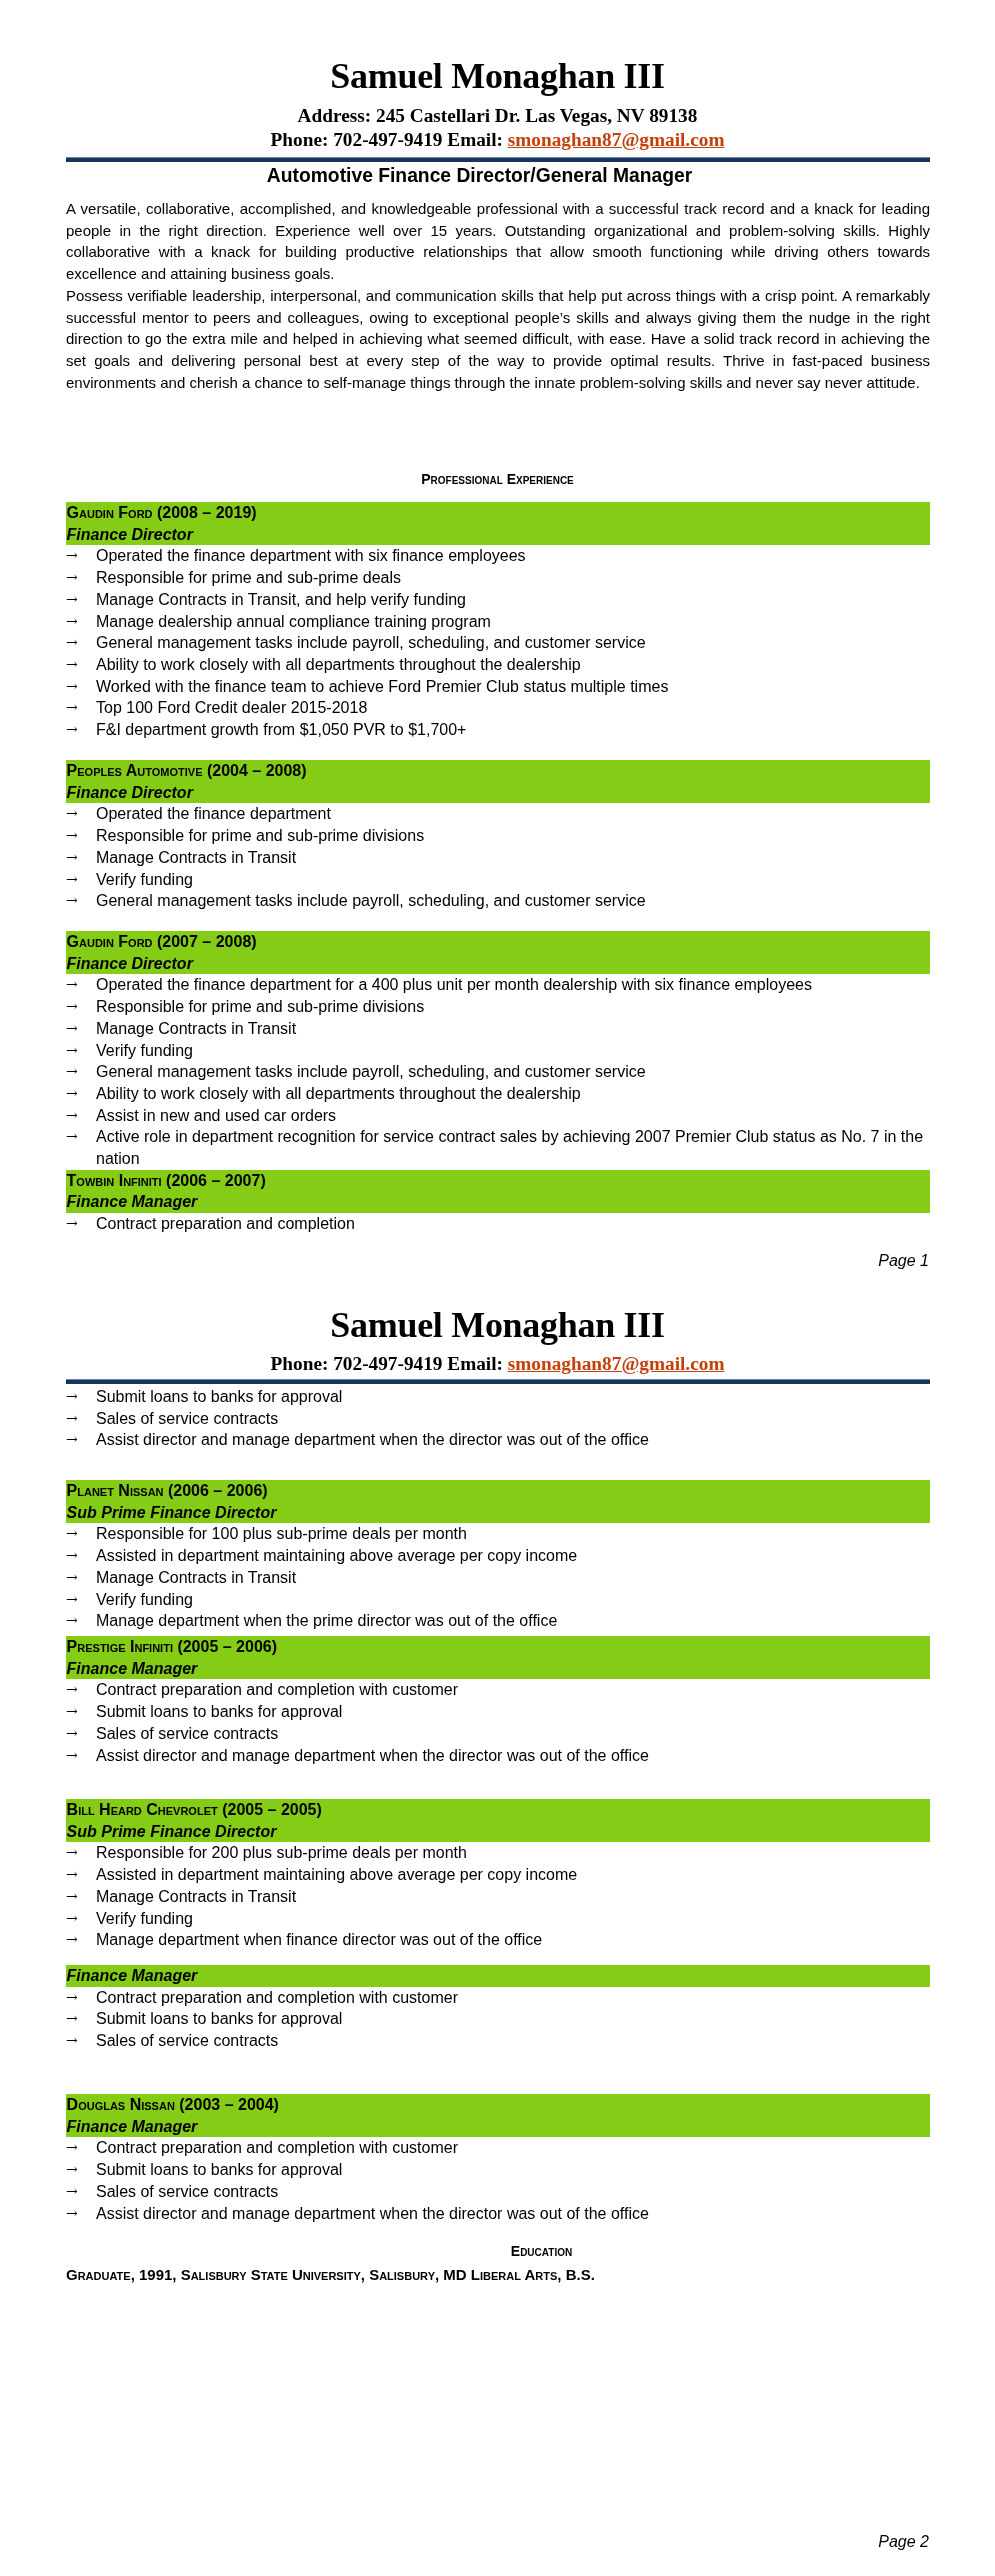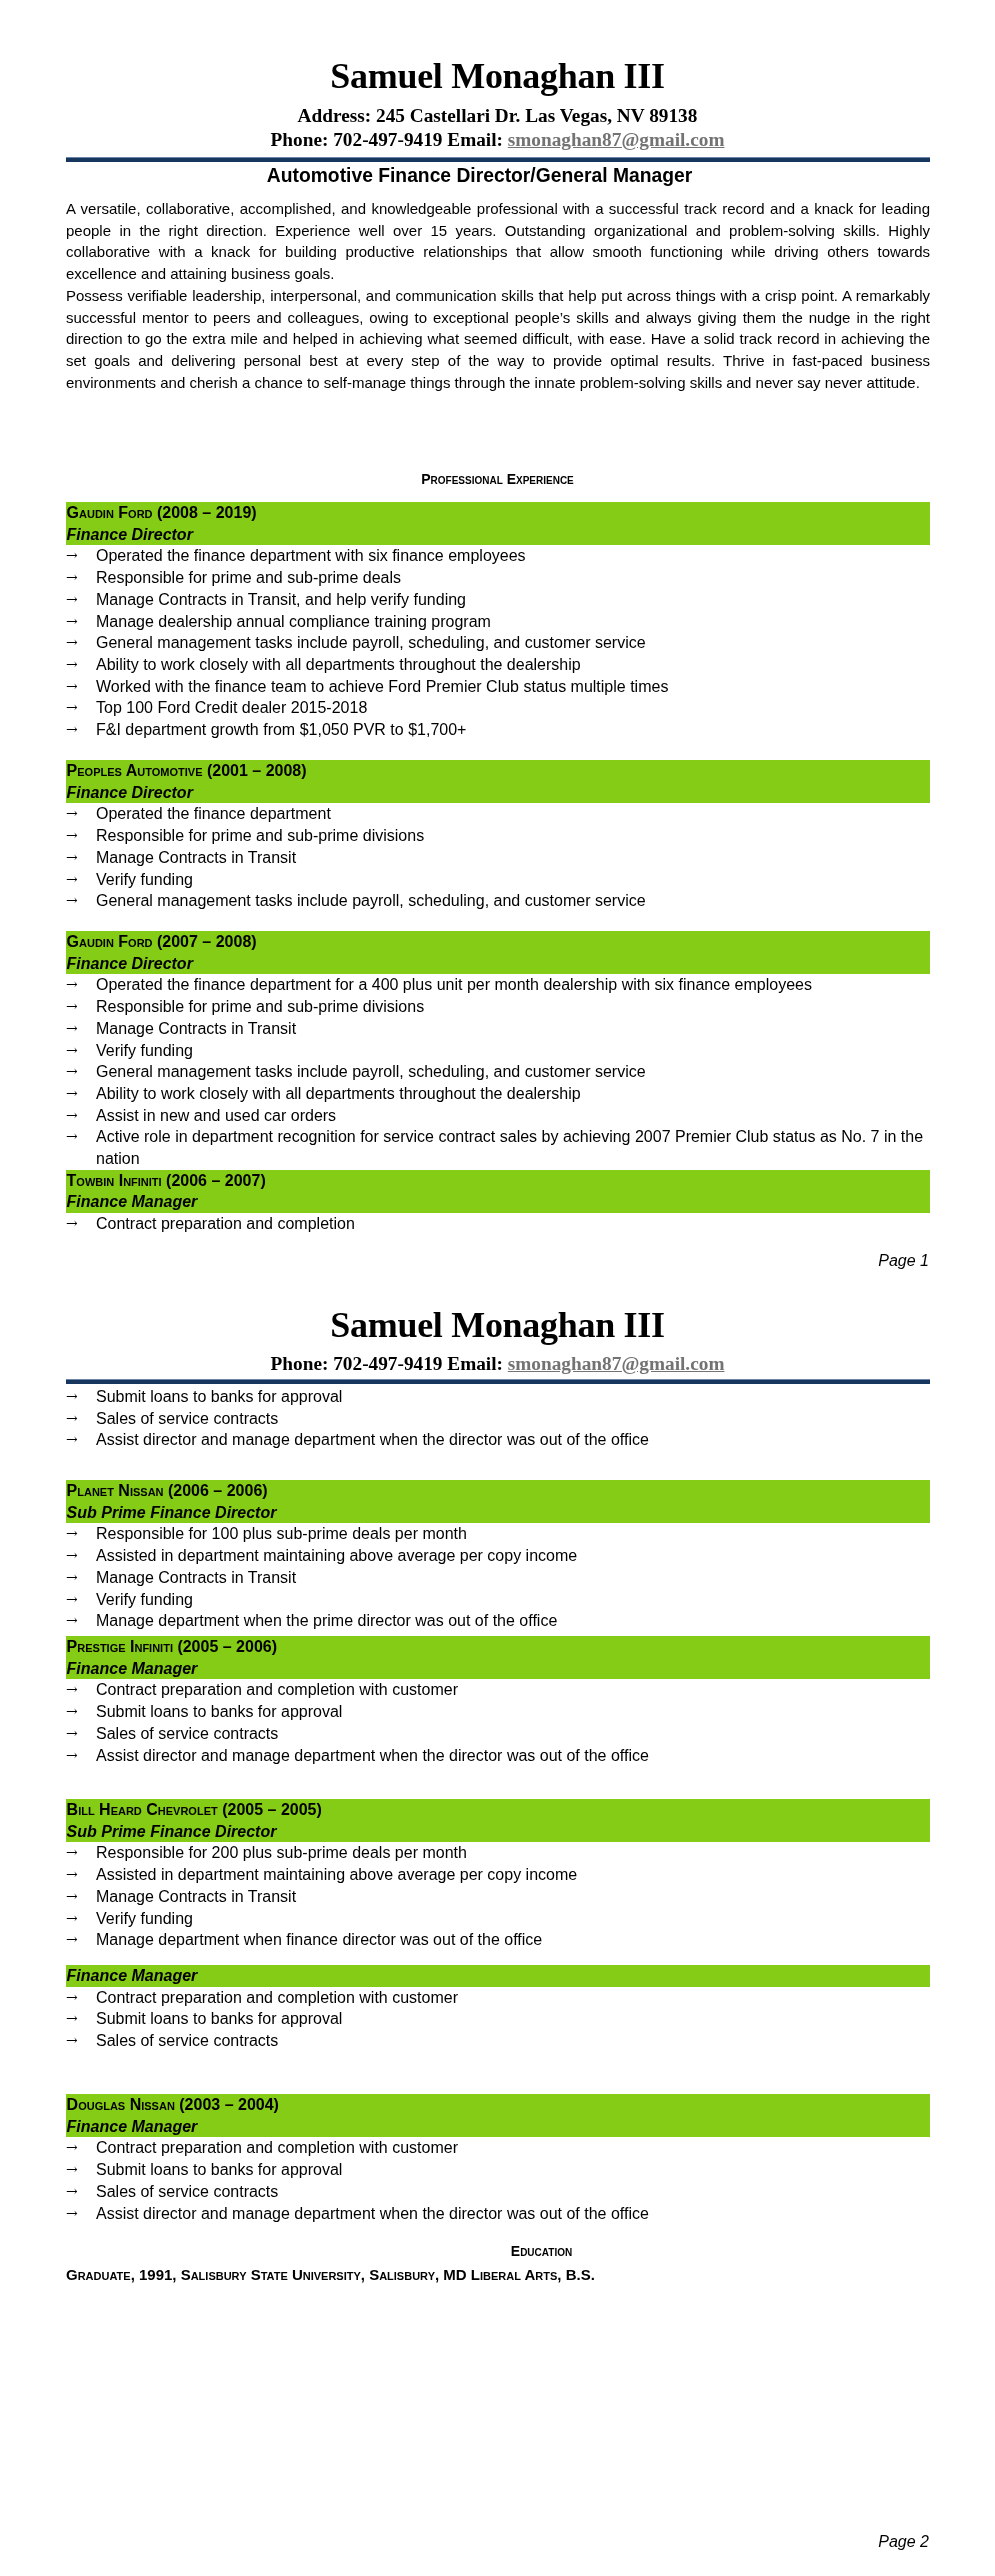--- a/index.html
+++ b/index.html
@@ -1,20 +1,20 @@
 <!DOCTYPE html>
 <html style="font-size:9.4px"><head>
 <meta charset="utf-8">
 <style>
   html, body { margin: 0; padding: 0; background: #ffffff; }
   body { width: 995px; height: 2576px; position: relative; overflow: hidden; color: #000; font-family: "Liberation Sans", sans-serif; }
   .content { position: absolute; left: 66px; width: 864px; }
   .name { position: absolute; left: 0; width: 995px; text-align: center; font-family: "Liberation Serif", serif; font-weight: bold; font-size: 36px; line-height: 42px; letter-spacing: -0.3px; }
   .contact { position: absolute; left: 0; width: 995px; text-align: center; font-family: "Liberation Serif", serif; font-weight: bold; font-size: 19.3px; line-height: 23.4px; }
-  .contact a { color: #737373; text-decoration: underline; }
+  .contact a { color: #c2410c; text-decoration: underline; }
   .rule { position: absolute; left: 66px; width: 864px; height: 4.1px; background: #17365d; border-top: 0.6px solid #6b84a8; }
   .headline { position: absolute; left: 0; width: 959px; text-align: center; font-weight: bold; font-size: 19.3px; line-height: 23.4px; }
   .summary { font-size: 15px; line-height: 21.7px; text-align: justify; margin: 0; }
   .section-heading { position: absolute; left: 0; width: 995px; text-align: center; font-weight: bold; font-size: 14px; font-variant: small-caps; line-height: 17.6px; }
   .job { position: absolute; left: 66px; width: 864px; }
   .job-band { background: #84cc16; padding: 0 0 0 0.6px; }
   .job-company { font-weight: bold; font-size: 16px; line-height: 21.7px; }
   .job-company .co { font-variant: small-caps; }
   .job-title { font-weight: bold; font-size: 16px; line-height: 21.7px; font-style: italic; }
   ul.bullets { list-style: none; margin: 0; padding: 0; }
@@ -52,21 +52,21 @@
     <li><span class="arrow">→</span><span>General management tasks include payroll, scheduling, and customer service</span></li>
     <li><span class="arrow">→</span><span>Ability to work closely with all departments throughout the dealership</span></li>
     <li><span class="arrow">→</span><span>Worked with the finance team to achieve Ford Premier Club status multiple times</span></li>
     <li><span class="arrow">→</span><span>Top 100 Ford Credit dealer 2015-2018</span></li>
     <li><span class="arrow">→</span><span>F&amp;I department growth from $1,050 PVR to $1,700+</span></li>
   </ul>
 </div>
 
 <div class="job" style="top:760px;">
   <div class="job-band">
-    <div class="job-company"><span class="co">Peoples Automotive</span><span> (2001 – 2008)</span></div>
+    <div class="job-company"><span class="co">Peoples Automotive</span><span> (2004 – 2008)</span></div>
     <div class="job-title">Finance Director</div>
   </div>
   <ul class="bullets">
     <li><span class="arrow">→</span><span>Operated the finance department</span></li>
     <li><span class="arrow">→</span><span>Responsible for prime and sub-prime divisions</span></li>
     <li><span class="arrow">→</span><span>Manage Contracts in Transit</span></li>
     <li><span class="arrow">→</span><span>Verify funding</span></li>
     <li><span class="arrow">→</span><span>General management tasks include payroll, scheduling, and customer service</span></li>
   </ul>
 </div>

